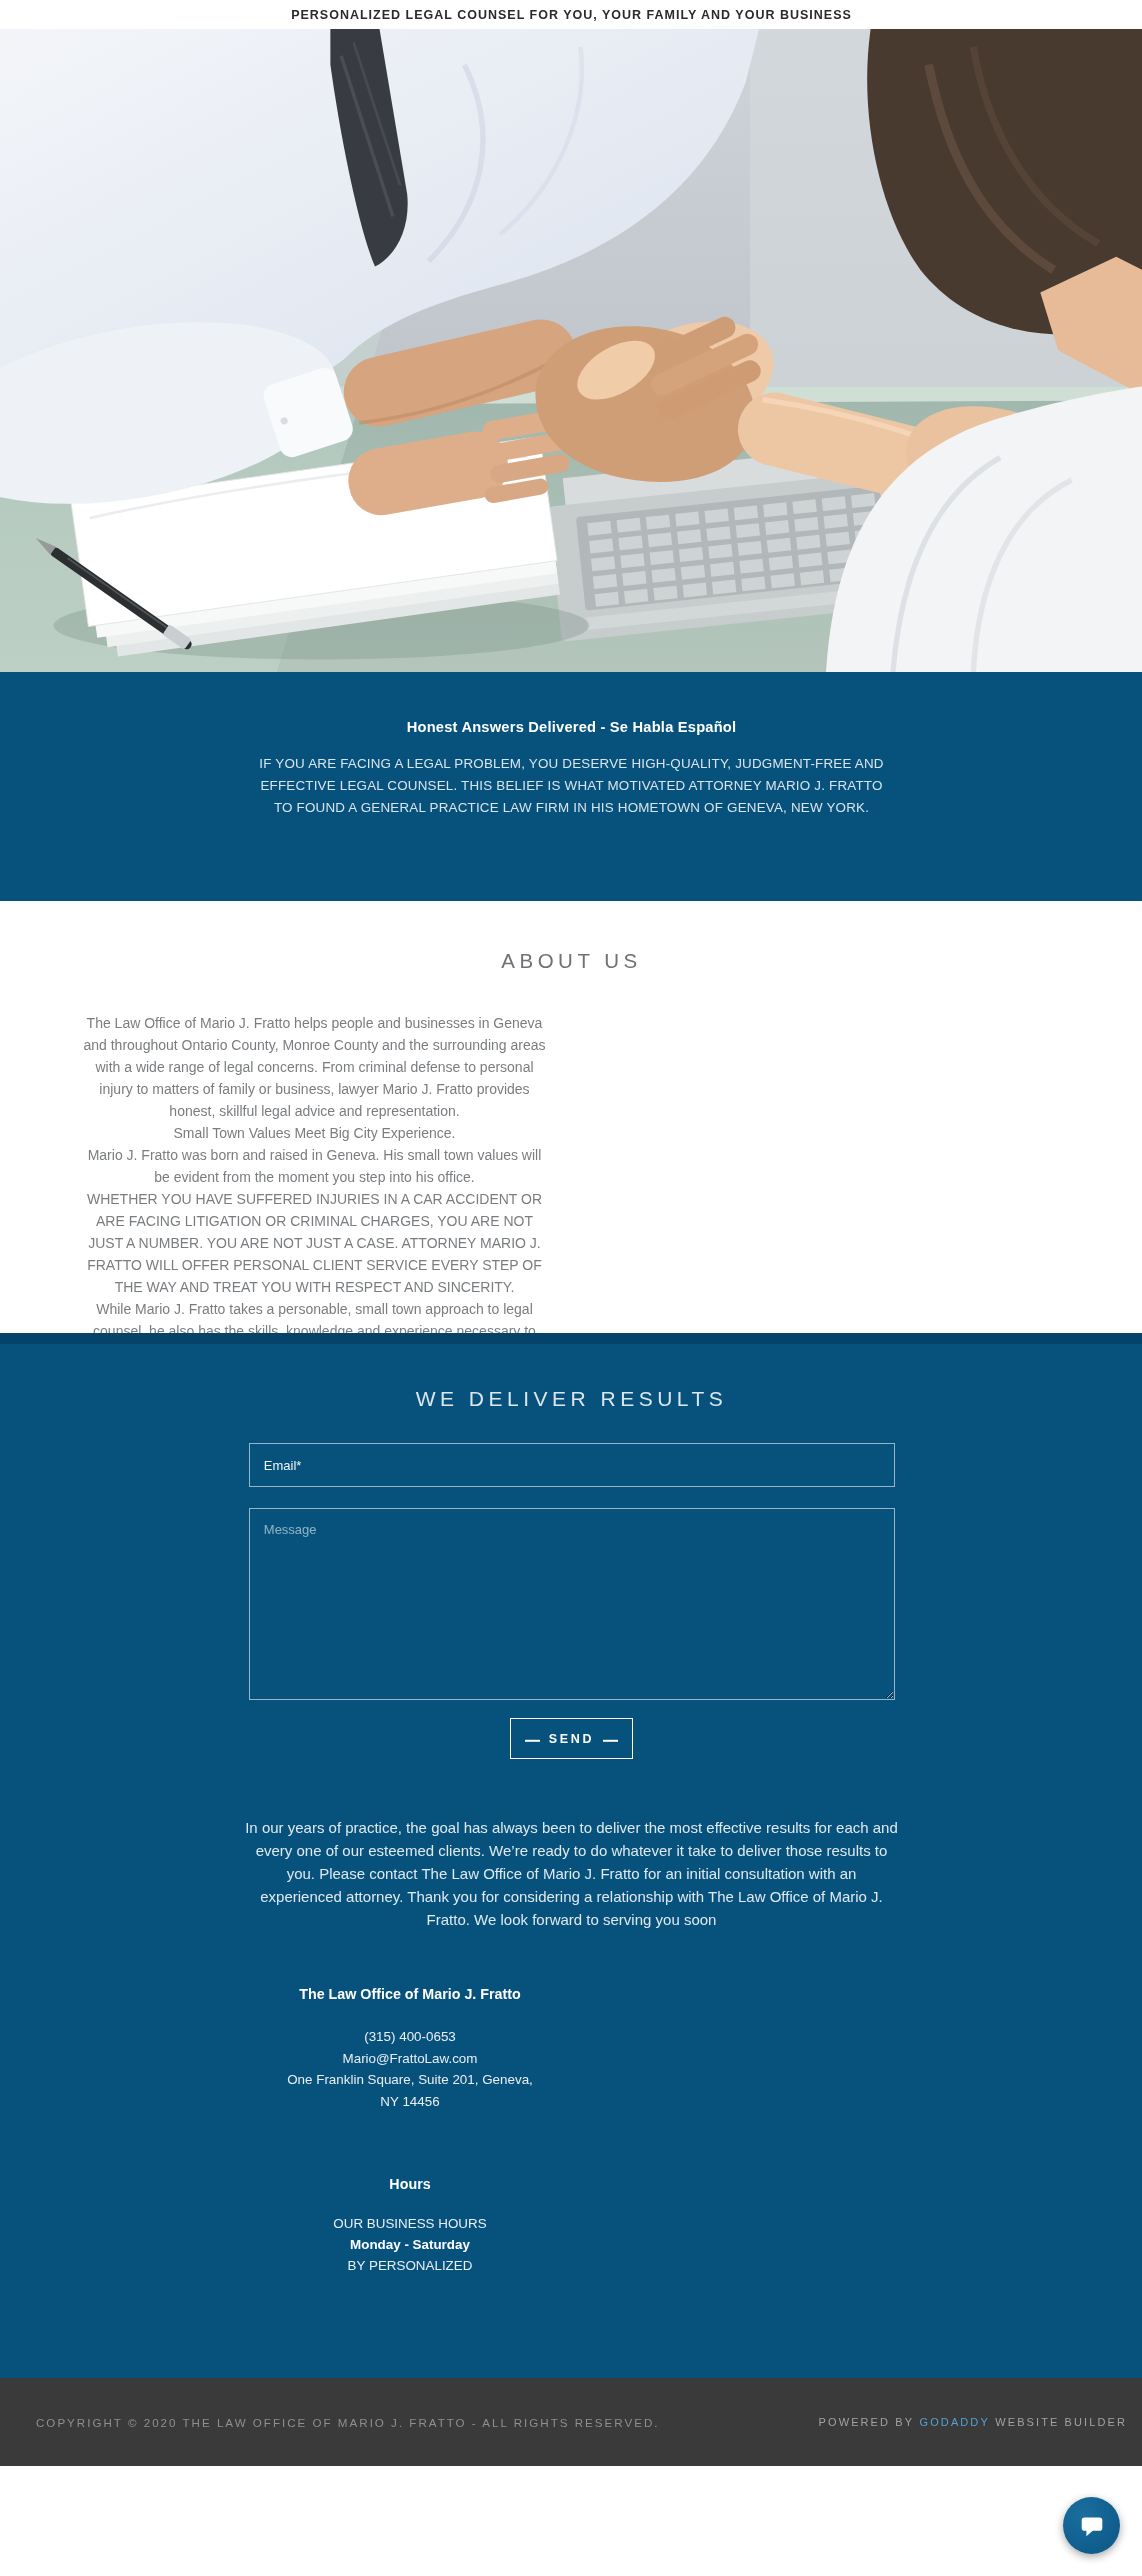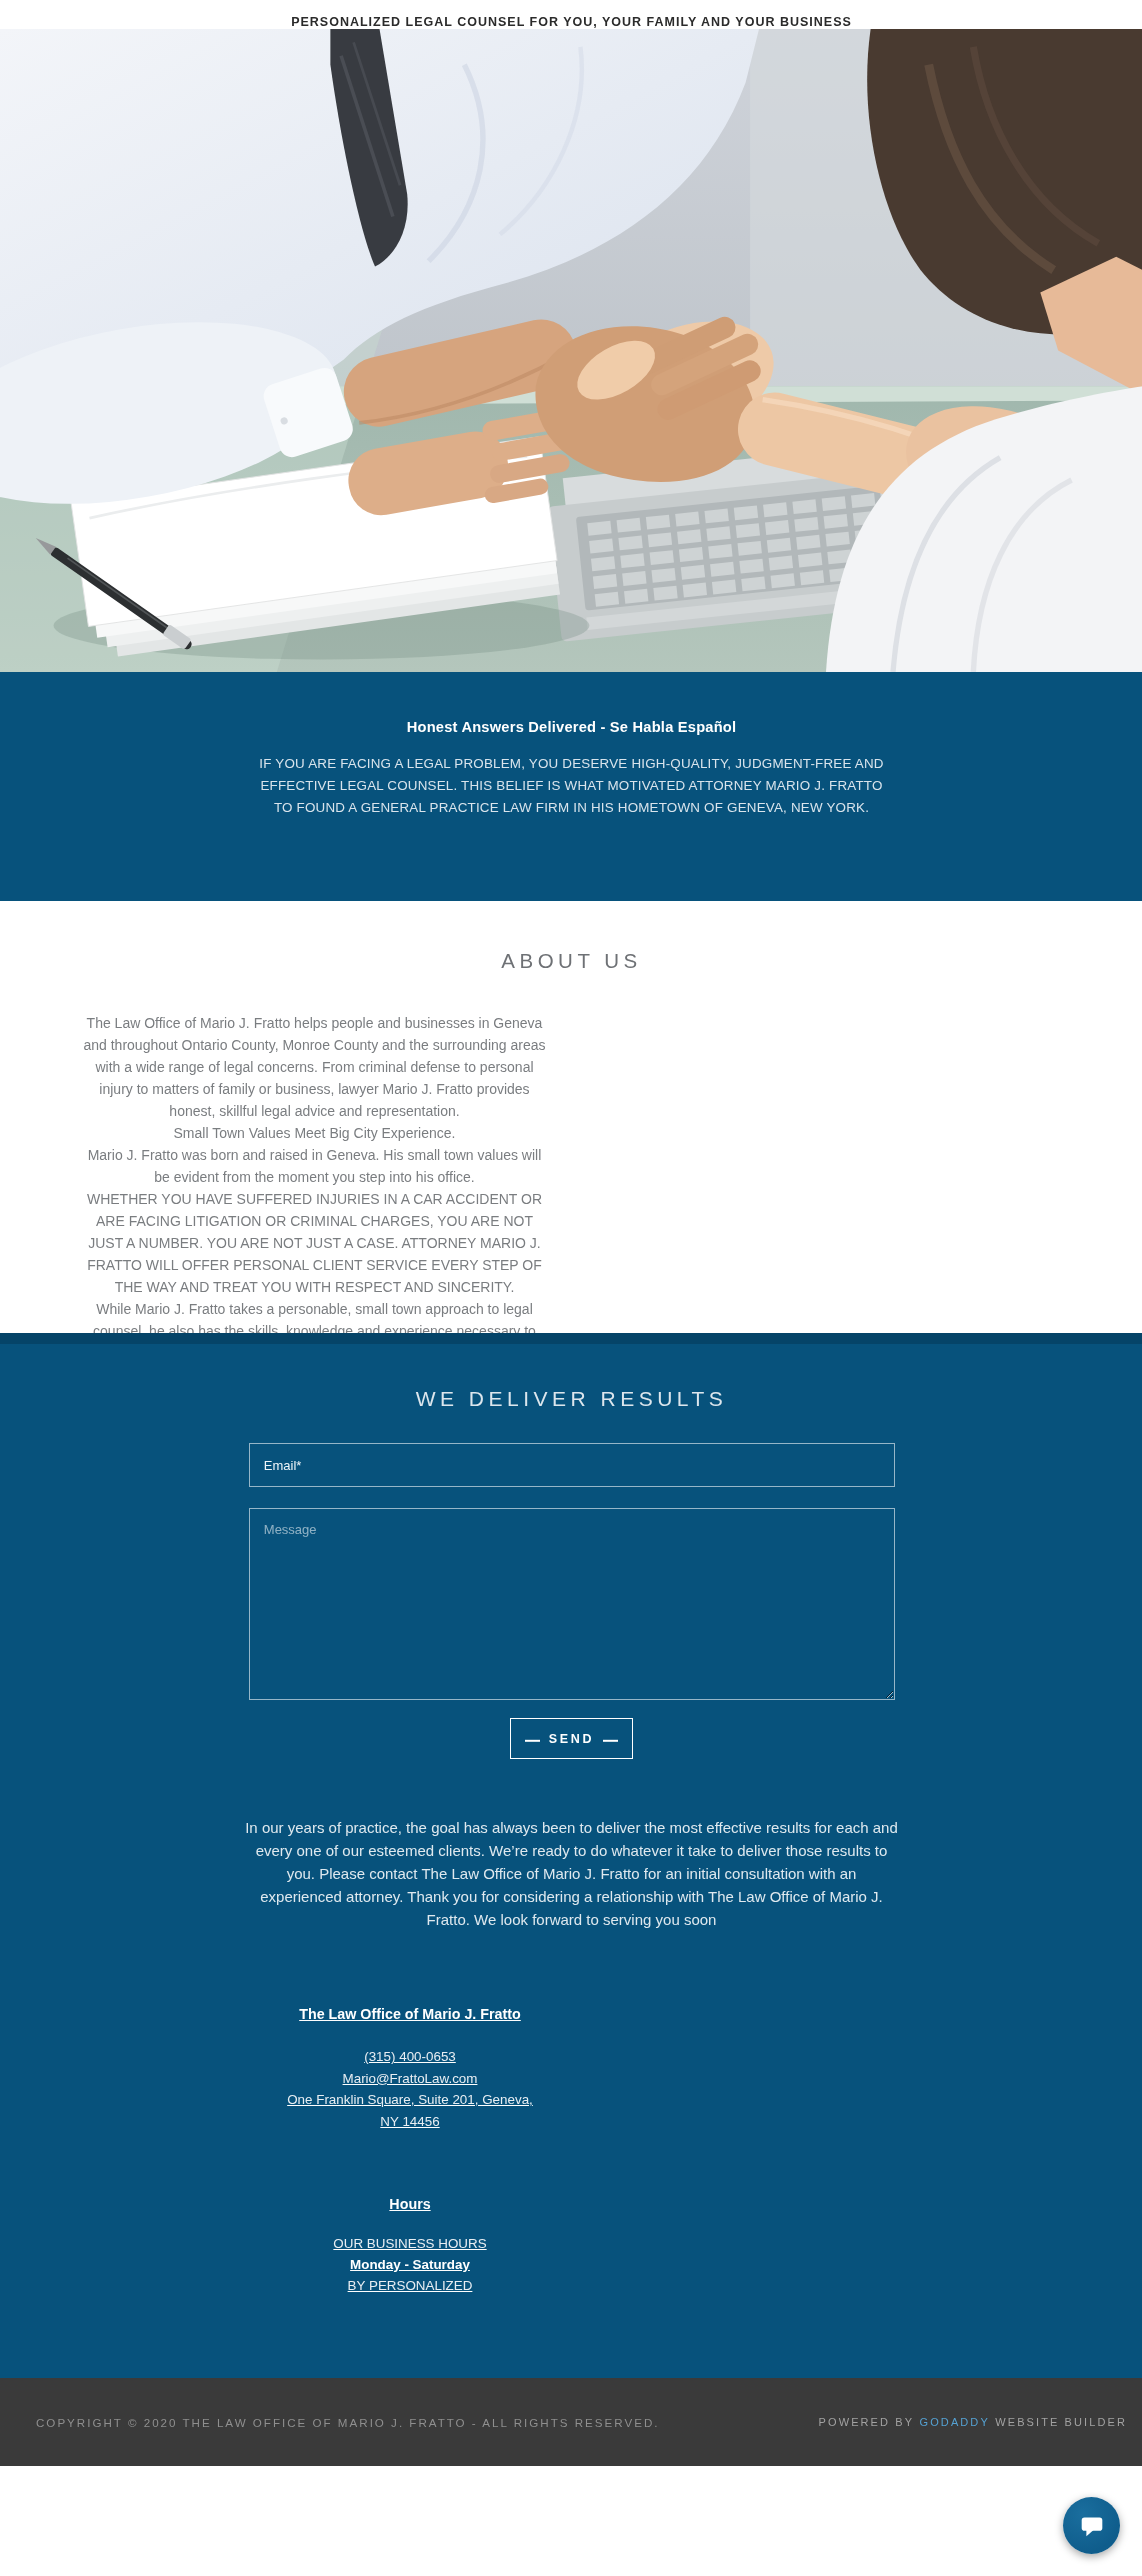--- a/index.html
+++ b/index.html
@@ -5,21 +5,21 @@
   * { margin:0; padding:0; box-sizing:border-box; }
   html,body { background:#ffffff; }
   body {
     width:1143px; height:2576px; margin:0 auto; position:relative;
     font-family:"Liberation Sans", sans-serif;
     -webkit-font-smoothing:antialiased;
   }
 
   
   .topbar {
-    height:29px; background:#ffffff; display:flex; align-items:flex-end; justify-content:center;
+    height:29px; background:#ffffff; display:flex; align-items:center; justify-content:center;
   }
   .topbar span {
     font-size:12.5px; font-weight:700; letter-spacing:1px; color:#2b2b2b;
   }
 
   
   .hero { height:643px; overflow:hidden; position:relative; background:#c3c8cf; }
   .hero svg { display:block; width:1143px; height:643px; }
 
   
@@ -52,21 +52,21 @@
   .send-btn {
     display:flex; align-items:center; justify-content:center; gap:9px;
     width:123px; height:41px; margin:18px auto 0; cursor:pointer;
     background:transparent; border:1.8px solid #ffffff;
     font-family:"Liberation Sans", sans-serif; font-size:12.5px; font-weight:700;
     letter-spacing:2.7px; color:#ffffff;
   }
   .send-btn .dash { width:15px; height:1.8px; background:#ffffff; transform:translateY(1.8px); }
   .pitch { width:655px; margin:57px auto 0; text-align:center; font-size:15px; line-height:23px; color:#dfe9ef; }
 
-  .info { width:646px; margin:74px auto 0; display:grid; grid-template-columns:1fr 1fr;text-decoration:underline; }
+  .info { width:646px; margin:54px auto 0; display:grid; grid-template-columns:1fr 1fr; }
   .info .col { text-align:center; }
   .info h3 { font-size:14.3px; font-weight:700; color:#ffffff; line-height:19.6px; margin-bottom:21.4px; }
   .info .line { font-size:13.4px; line-height:21.4px; color:#e8eef3; }
   .info .line.bold { font-weight:700; color:#ffffff; }
   .info a { color:#e8eef3; text-decoration:none; display:block; font-size:13.4px; line-height:21.4px; }
   .hours-block { margin-top:63px; }
   .hours-block h3 { margin-bottom:18px; }
 
   
   .footer {

